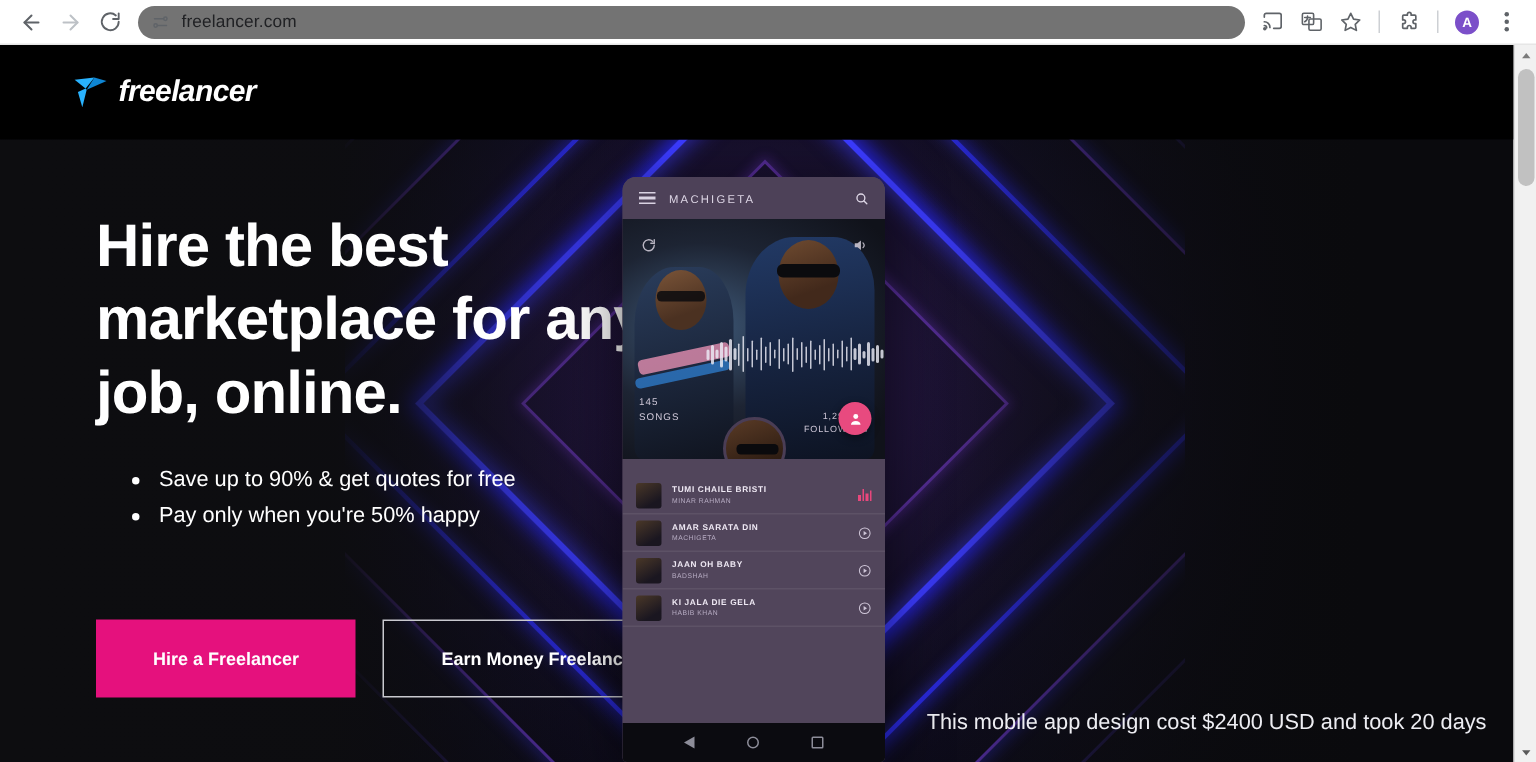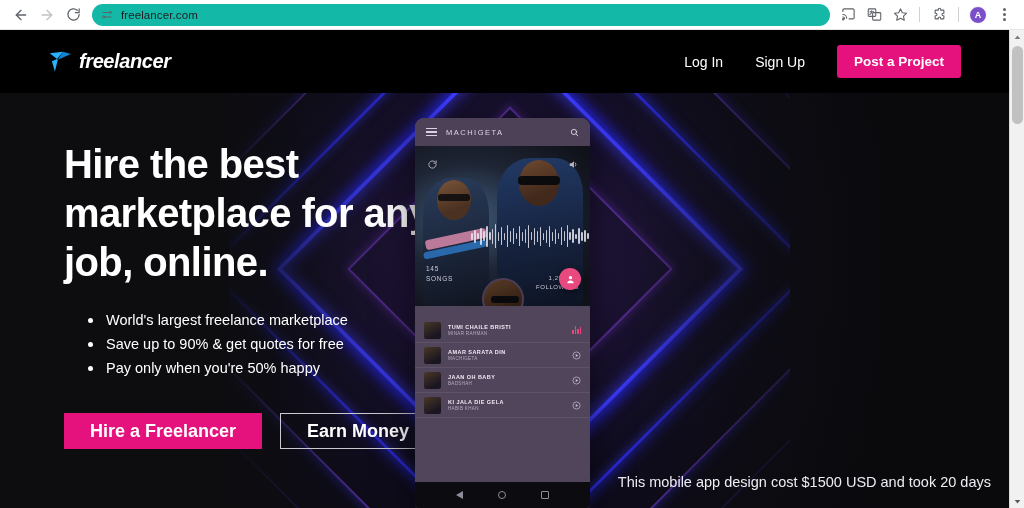--- a/index.html
+++ b/index.html
@@ -15,21 +15,21 @@
     background:#ffffff; display:flex; align-items:center; padding:0 8px;
     border-bottom:1px solid #e6e6e6;
   }
   .nav-btn {
     width:26px; height:26px; display:flex; align-items:center; justify-content:center;
     color:#5f6368; flex:none; border-radius:50%;
   }
   .nav-btn.disabled { color:#bdc1c6; }
   .nav-btn svg { display:block; }
   .omnibox {
-    flex:1; height:22px; margin:0 6px 0 6px; background:#14b8a6;
+    flex:1; height:22px; margin:0 6px 0 6px; background:#737373;
     border-radius:11px; display:flex; align-items:center; padding:0 9px;
     min-width:0;
   }
   .omnibox .site-icon { flex:none; margin-right:8px; color:#5f6368; display:flex; }
   .omnibox .url {
     font-size:11.5px; color:#202124; white-space:nowrap; overflow:hidden;
     text-overflow:ellipsis; letter-spacing:.1px;
   }
   .tb-icons { display:flex; align-items:center; gap:2px; flex:none; }
   .tb-icon {
@@ -139,21 +139,21 @@
   .hero-list li {
     color:#fff; font-size:14.5px; line-height:24px; position:relative; padding-left:18px;
     white-space:nowrap;
   }
   .hero-list li::before {
     content:""; position:absolute; left:0; top:10px; width:5px; height:5px;
     border-radius:50%; background:#fff;
   }
   .hero-ctas { position:absolute; left:64px; top:320px; display:flex; gap:18px; }
   .cta {
-    font-size:18px; font-weight:bold; padding:0 26px; height:36px;
+    font-size:12px; font-weight:bold; padding:0 38px; height:52px;
     display:flex; align-items:center; justify-content:center; white-space:nowrap;
   }
   .cta-primary { background:#e5117d; color:#fff; border:none; }
   .cta-secondary { background:transparent; color:#fff; border:1.5px solid #c9c9cf; }
 
   .hire-designer {
     position:absolute; right:38px; top:267px; color:#b9b9bf;
     font-size:17px; letter-spacing:1.6px; font-weight:500; z-index:5;
   }
   .cost-caption {
@@ -527,50 +527,44 @@
           <span>
               <span class="nav-sq"></span>
             </span>
         </div>
       </div>
 
       <div class="hero-content">
         <h1 class="hero-title">Hire the best marketplace for any job, online.</h1>
 
         <ul class="hero-list">
-          <li>World's largest freelance marketplace</li>
           <li>Save up to 90% &amp; get quotes for free</li>
           <li>Pay only when you're 50% happy</li>
         </ul>
 
         <div class="hero-ctas">
           <button class="cta cta-primary">Hire a Freelancer</button>
           <button class="cta cta-secondary">Earn Money Freelancing</button>
         </div>
 
-        <div class="cost-caption">This mobile app design cost $1500 USD and took 20 days</div>
+        <div class="cost-caption">This mobile app design cost $2400 USD and took 20 days</div>
       </div>
     </div>
 
     <div class="site-header">
       <div class="logo">
         <svg width="24" height="22" viewBox="0 0 32 30">
           <path d="M2 3 L20 1 L12 11 Z" fill="#29b2fe"></path>
           <path d="M20 1 L31 4 L13 12 Z" fill="#0e86d4"></path>
           <path d="M12 11 L13 12 L9 28 L5 14 Z" fill="#29b2fe"></path>
         </svg>
         <span class="logo-text">freelancer</span>
       </div>
 
 
-      <div class="header-right">
-        <a class="auth-link">Log In</a>
-        <a class="auth-link">Sign Up</a>
-        <button class="btn-post">Post a Project</button>
-      </div>
     </div>
 
   </div>
 
   <div class="scrollbar">
     <div class="sb-arrow top">
       <svg width="7" height="7" viewBox="0 0 10 10" fill="#7a7a7a">
           <polygon points="5,2 9,7 1,7"></polygon>
         </svg>
     </div>

